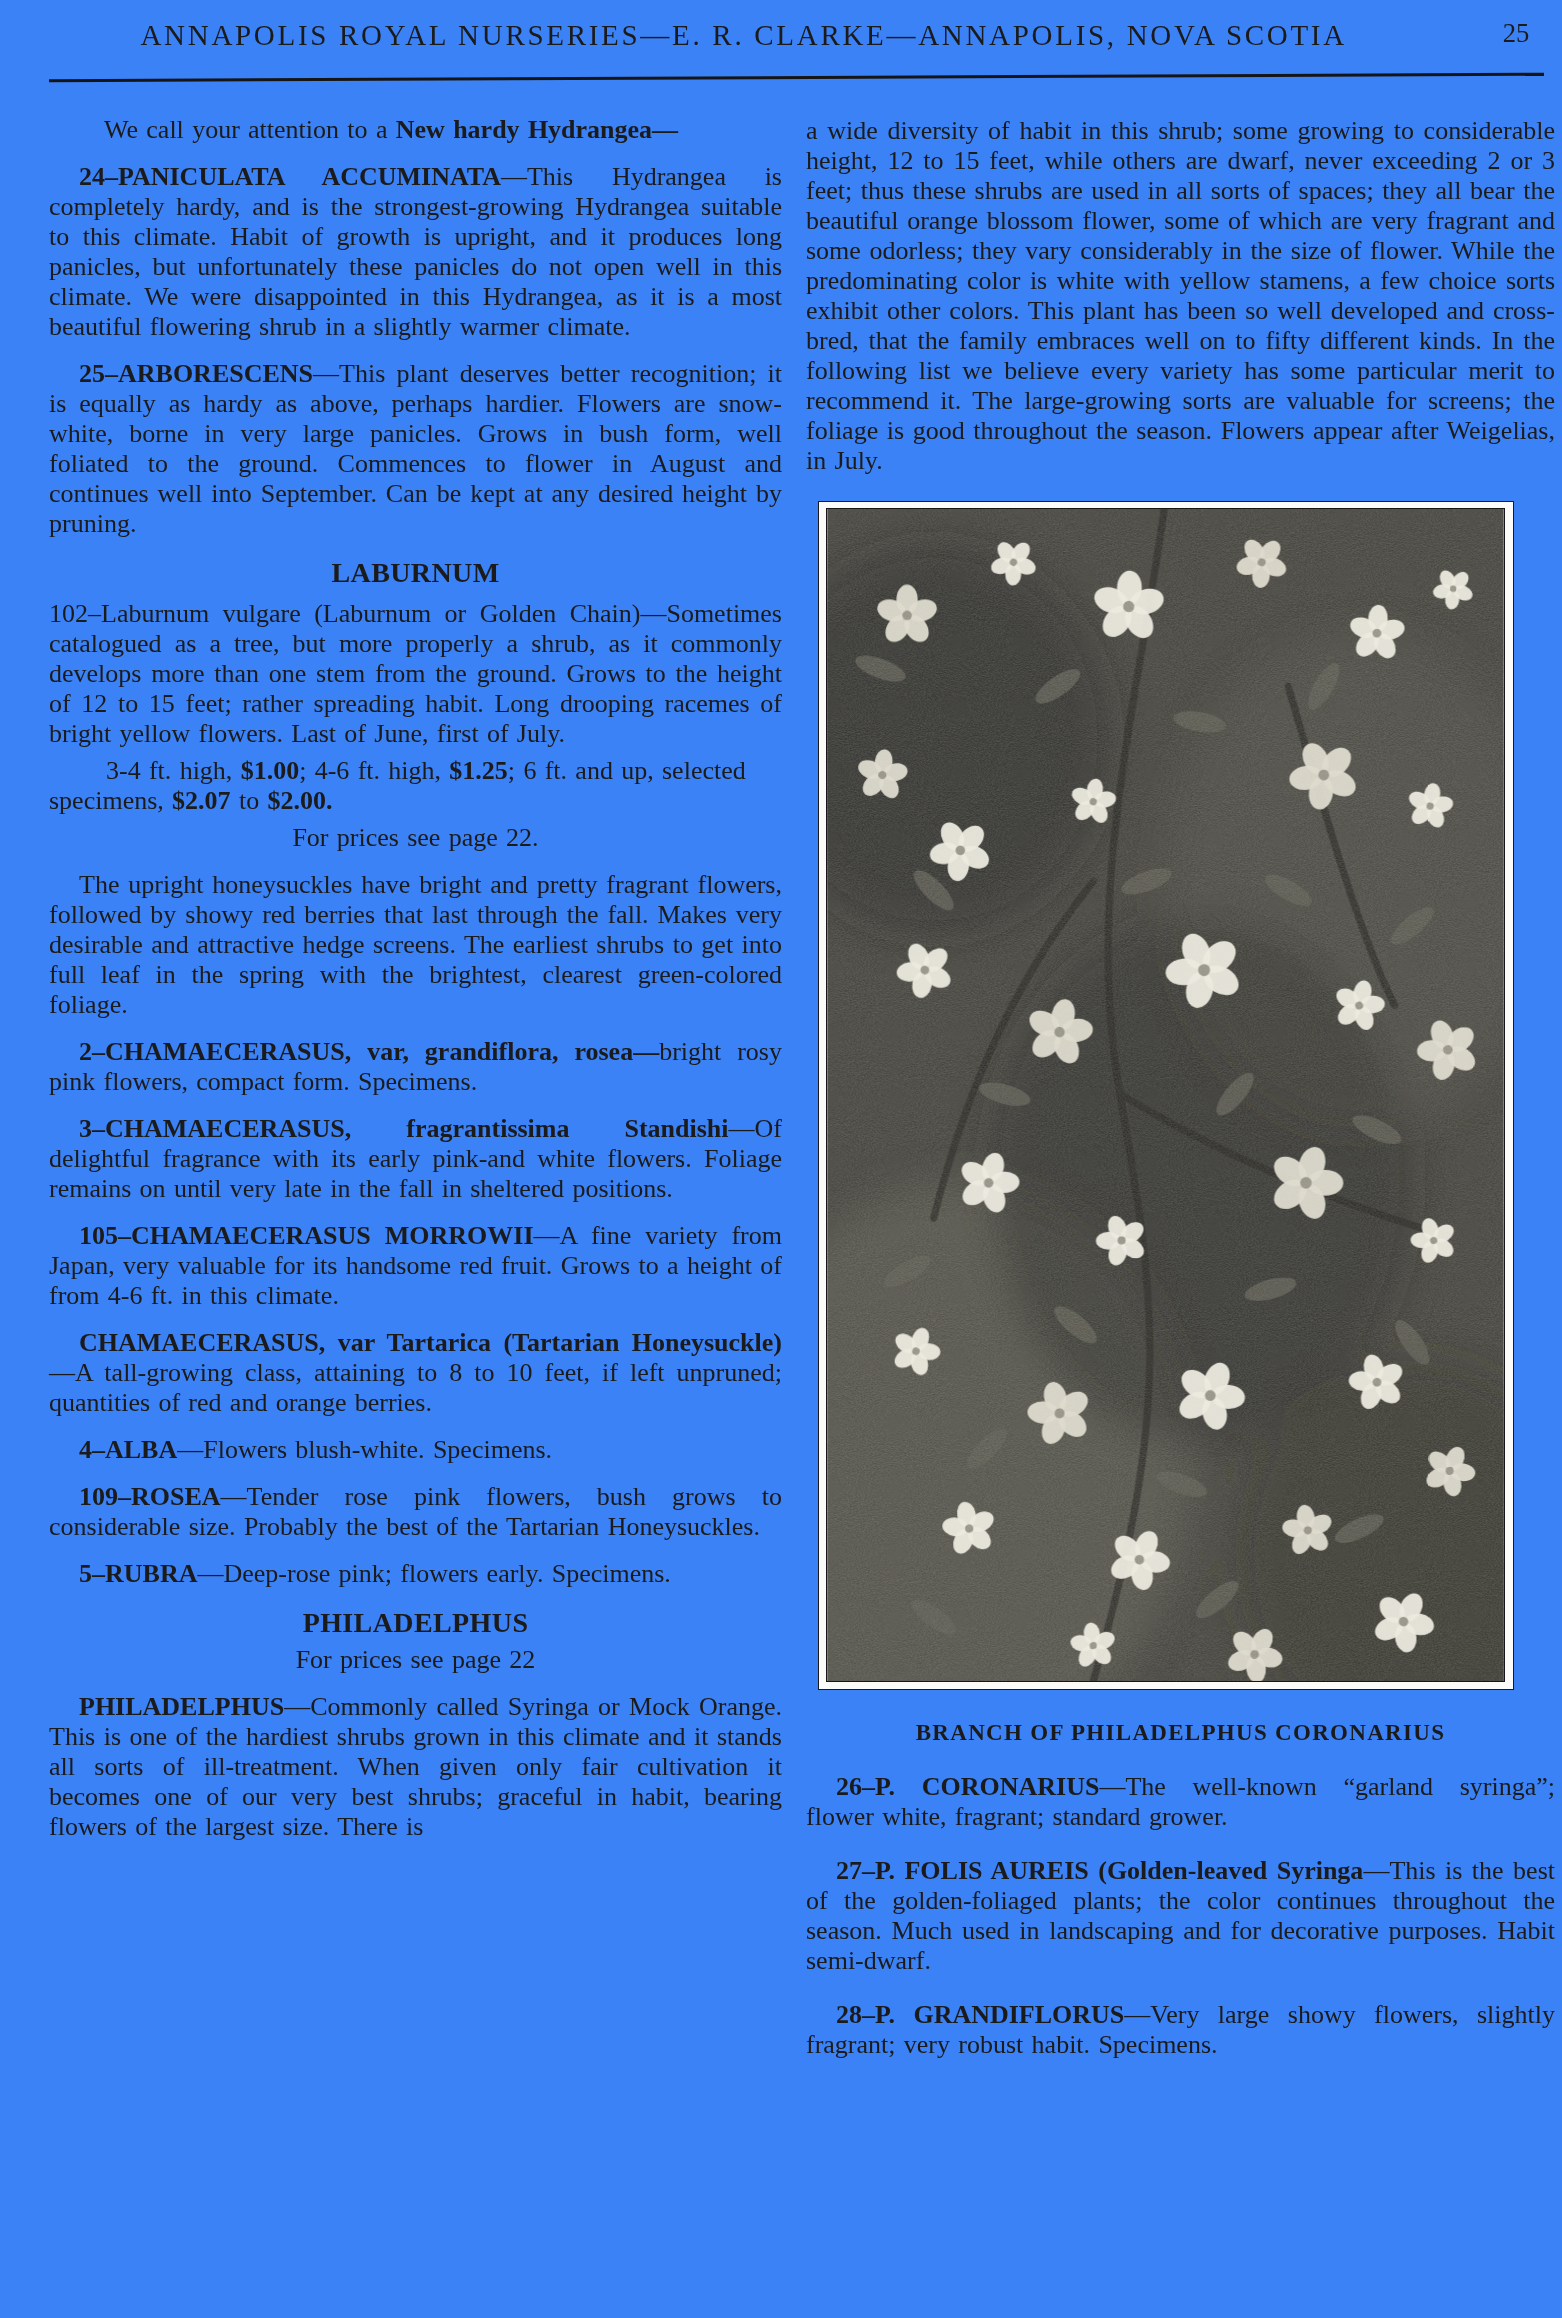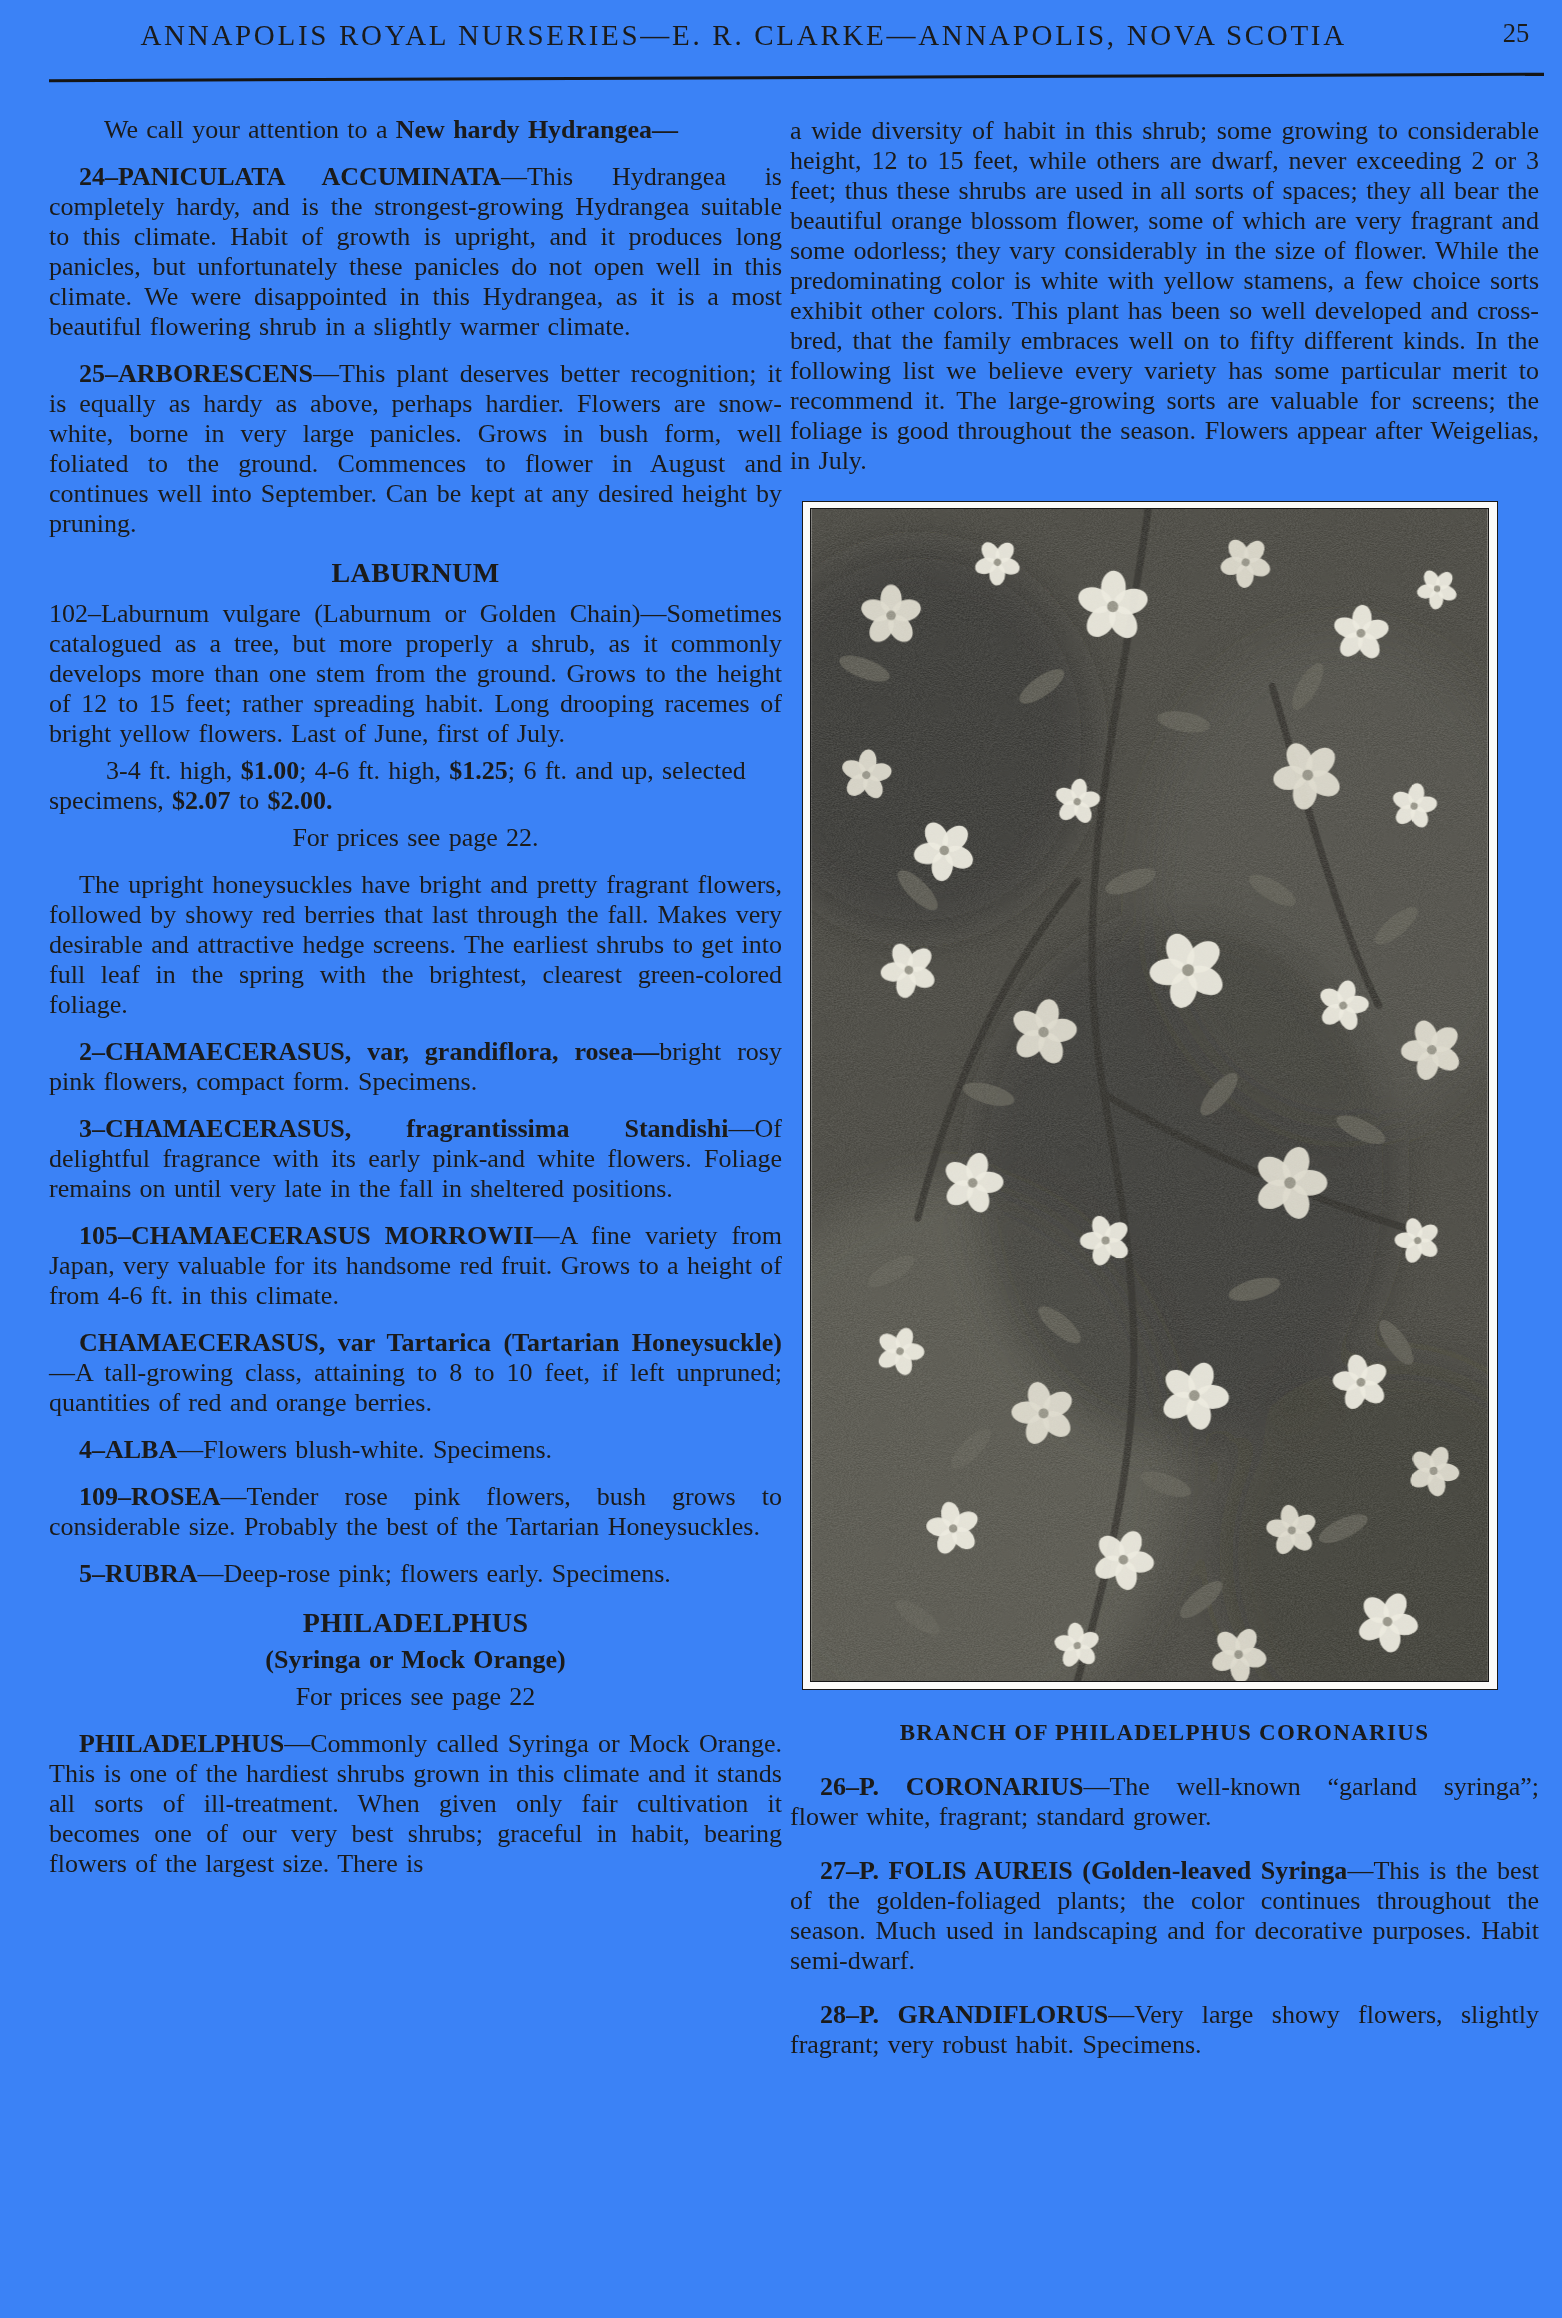--- a/index.html
+++ b/index.html
@@ -24,21 +24,21 @@
   }
   .page-number{
     position:absolute;top:5.3px;right:15px;
     font-size:26.6px;
   }
   .rule{
     height:2.7px;background:#151515;margin-top:14px;
     transform:rotate(-0.25deg);
   }
   
-  .columns{display:flex;gap:8px;margin-top:26.6px;}
+  .columns{display:flex;gap:24px;margin-top:26.6px;}
   .col{font-size:26px;line-height:30px;}
   .col-left{width:733px;flex:none;}
   .col-right{width:749px;flex:none;}
   
   .block{margin:0;text-align:justify;word-spacing:1.8px;}
   .block.lead{text-indent:55px;margin-top:8.9px;}
   .block.entry{text-indent:30px;margin-top:17px;}
   .block.body{margin-top:10.6px;}
   .block.price{text-indent:57px;margin-top:7px;text-align:left;}
   .block.heading{text-align:center;font-weight:bold;margin-top:19.5px;font-size:28px;letter-spacing:0.4px;text-indent:0;}
@@ -87,21 +87,20 @@
         <p class="block center"><span>For prices see page 22.</span></p>
         <p class="block entry"><span>The upright honeysuckles have bright and pretty fragrant flowers, followed by showy red berries that last through the fall.  Makes very desirable and attractive hedge screens.  The earliest shrubs to get into full leaf in the spring with the brightest, clearest green-colored foliage.</span></p>
         <p class="block entry"><span class="b">2–CHAMAECERASUS, var, grandiflora, rosea—</span><span>bright rosy pink flowers, compact form.  Specimens.</span></p>
         <p class="block entry"><span class="b">3–CHAMAECERASUS, fragrantissima Standishi</span><span>—Of delightful fragrance with its early pink-and white flowers.  Foliage remains on until very late in the fall in sheltered positions.</span></p>
         <p class="block entry"><span class="b">105–CHAMAECERASUS MORROWII</span><span>—A fine variety from Japan, very valuable for its handsome red fruit.  Grows to a height of from 4-6 ft. in this climate.</span></p>
         <p class="block entry"><span class="b">CHAMAECERASUS, var Tartarica (Tartarian Honeysuckle)</span><span>—A tall-growing class, attaining to 8 to 10 feet, if left unpruned; quantities of red and orange berries.</span></p>
         <p class="block entry"><span class="b">4–ALBA</span><span>—Flowers blush-white.  Specimens.</span></p>
         <p class="block entry"><span class="b">109–ROSEA</span><span>—Tender rose pink flowers, bush grows to considerable size.  Probably the best of the Tartarian Honeysuckles.</span></p>
         <p class="block entry"><span class="b">5–RUBRA</span><span>—Deep-rose pink; flowers early.  Specimens.</span></p>
         <p class="block heading"><span class="b">PHILADELPHUS</span></p>
-        <p class="block center"><span class="b">(Syringa or Mock Orange)</span></p>
         <p class="block center"><span>For prices see page 22</span></p>
         <p class="block entry"><span class="b">PHILADELPHUS</span><span>—Commonly called Syringa or Mock Orange.  This is one of the hardiest shrubs grown in this climate and it stands all sorts of ill-treatment.  When given only fair cultivation it becomes one of our very best shrubs; graceful in habit, bearing flowers of the largest size.  There is</span></p>
       </section>
 
     <section class="col col-right">
       <div>
           <p class="block body"><span>a wide diversity of habit in this shrub; some growing to considerable height, 12 to 15 feet, while others are dwarf, never exceeding 2 or 3 feet; thus these shrubs are used in all sorts of spaces; they all bear the beautiful orange blossom flower, some of which are very fragrant and some odorless; they vary considerably in the size of flower.  While the predominating color is white with yellow stamens, a few choice sorts exhibit other colors.  This plant has been so well developed and cross-bred, that the family embraces well on to fifty different kinds.  In the following list we believe every variety has some particular merit to recommend it.  The large-growing sorts are valuable for screens; the foliage is good throughout the season.  Flowers appear after Weigelias, in July.</span></p>
         </div>
 
       <figure class="photo-frame">

